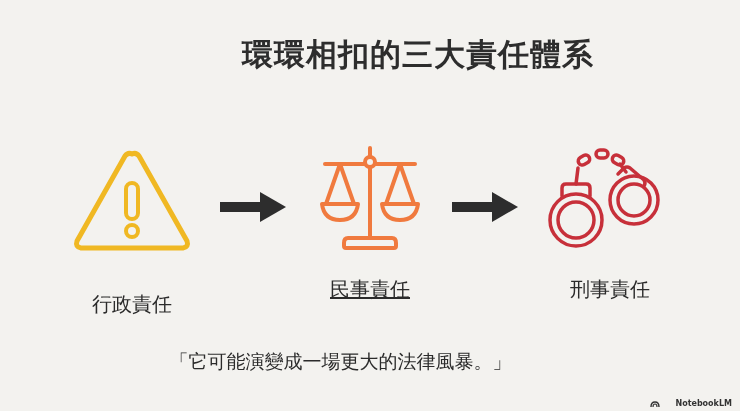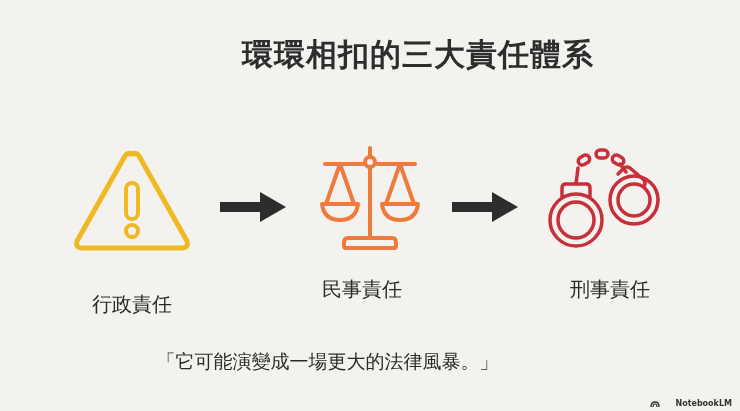--- a/index.html
+++ b/index.html
@@ -15,21 +15,21 @@
       text-align: center; font-size: 31px; font-weight: bold;
       color: #2d2d2d; letter-spacing: 1px; padding-left: 48px;
     }
     .icon { position: absolute; }
     .label {
       position: absolute; top: 276px; width: 140px;
       text-align: center; font-size: 20px; color: #2b2b2b;
     }
     .arrow { position: absolute; }
     .quote {
-      position: absolute; left: 0; top: 349px; width: 655px;
+      position: absolute; left: 13px; top: 349px; width: 655px;
       text-align: center; font-size: 19px; color: #2b2b2b;
     }
     .brand {
       position: absolute; right: 8px; bottom: 3px;
       font-size: 8px; font-weight: bold; color: #333;
       display: flex; align-items: center; gap: 15px;
     }
   </style>
 </head>
 <body>
@@ -55,21 +55,21 @@
     <line x1="15" y1="18" x2="55" y2="18"></line>
     <line x1="65" y1="18" x2="105" y2="18"></line>
     <line x1="60" y1="21" x2="60" y2="92"></line>
     <path d="M30 18 L16 58 M30 18 L44 58"></path>
     <path d="M90 18 L76 58 M90 18 L104 58"></path>
     <path d="M12 58 L48 58 Q46 74 30 74 Q14 74 12 58 Z"></path>
     <path d="M72 58 L108 58 Q106 74 90 74 Q74 74 72 58 Z"></path>
     <path d="M38 92 L82 92 Q86 92 86 97 L86 100 Q86 102 84 102 L36 102 Q34 102 34 100 L34 97 Q34 92 38 92 Z"></path>
   </g>
 </svg>
-<div class="label" style="left:292px;">民事責任</div>
+<div class="label" style="left:300px;text-decoration:underline;">民事責任</div>
 
 <svg class="arrow" style="left:452px; top:190px;" width="68" height="34" viewBox="0 0 68 34">
   <rect x="0" y="12" width="44" height="10" fill="#2d2d2d"></rect>
   <polygon points="40,2 66,17 40,32" fill="#2d2d2d"></polygon>
 </svg>
 
 <svg class="icon" style="left:540px; top:146px;" width="124" height="110" viewBox="0 0 124 110">
   <g fill="none" stroke="#c7303a" stroke-width="3.5" stroke-linecap="round" stroke-linejoin="round">
 
     <rect x="38" y="10" width="12" height="8" rx="4" transform="rotate(-30 44 14)"></rect>

